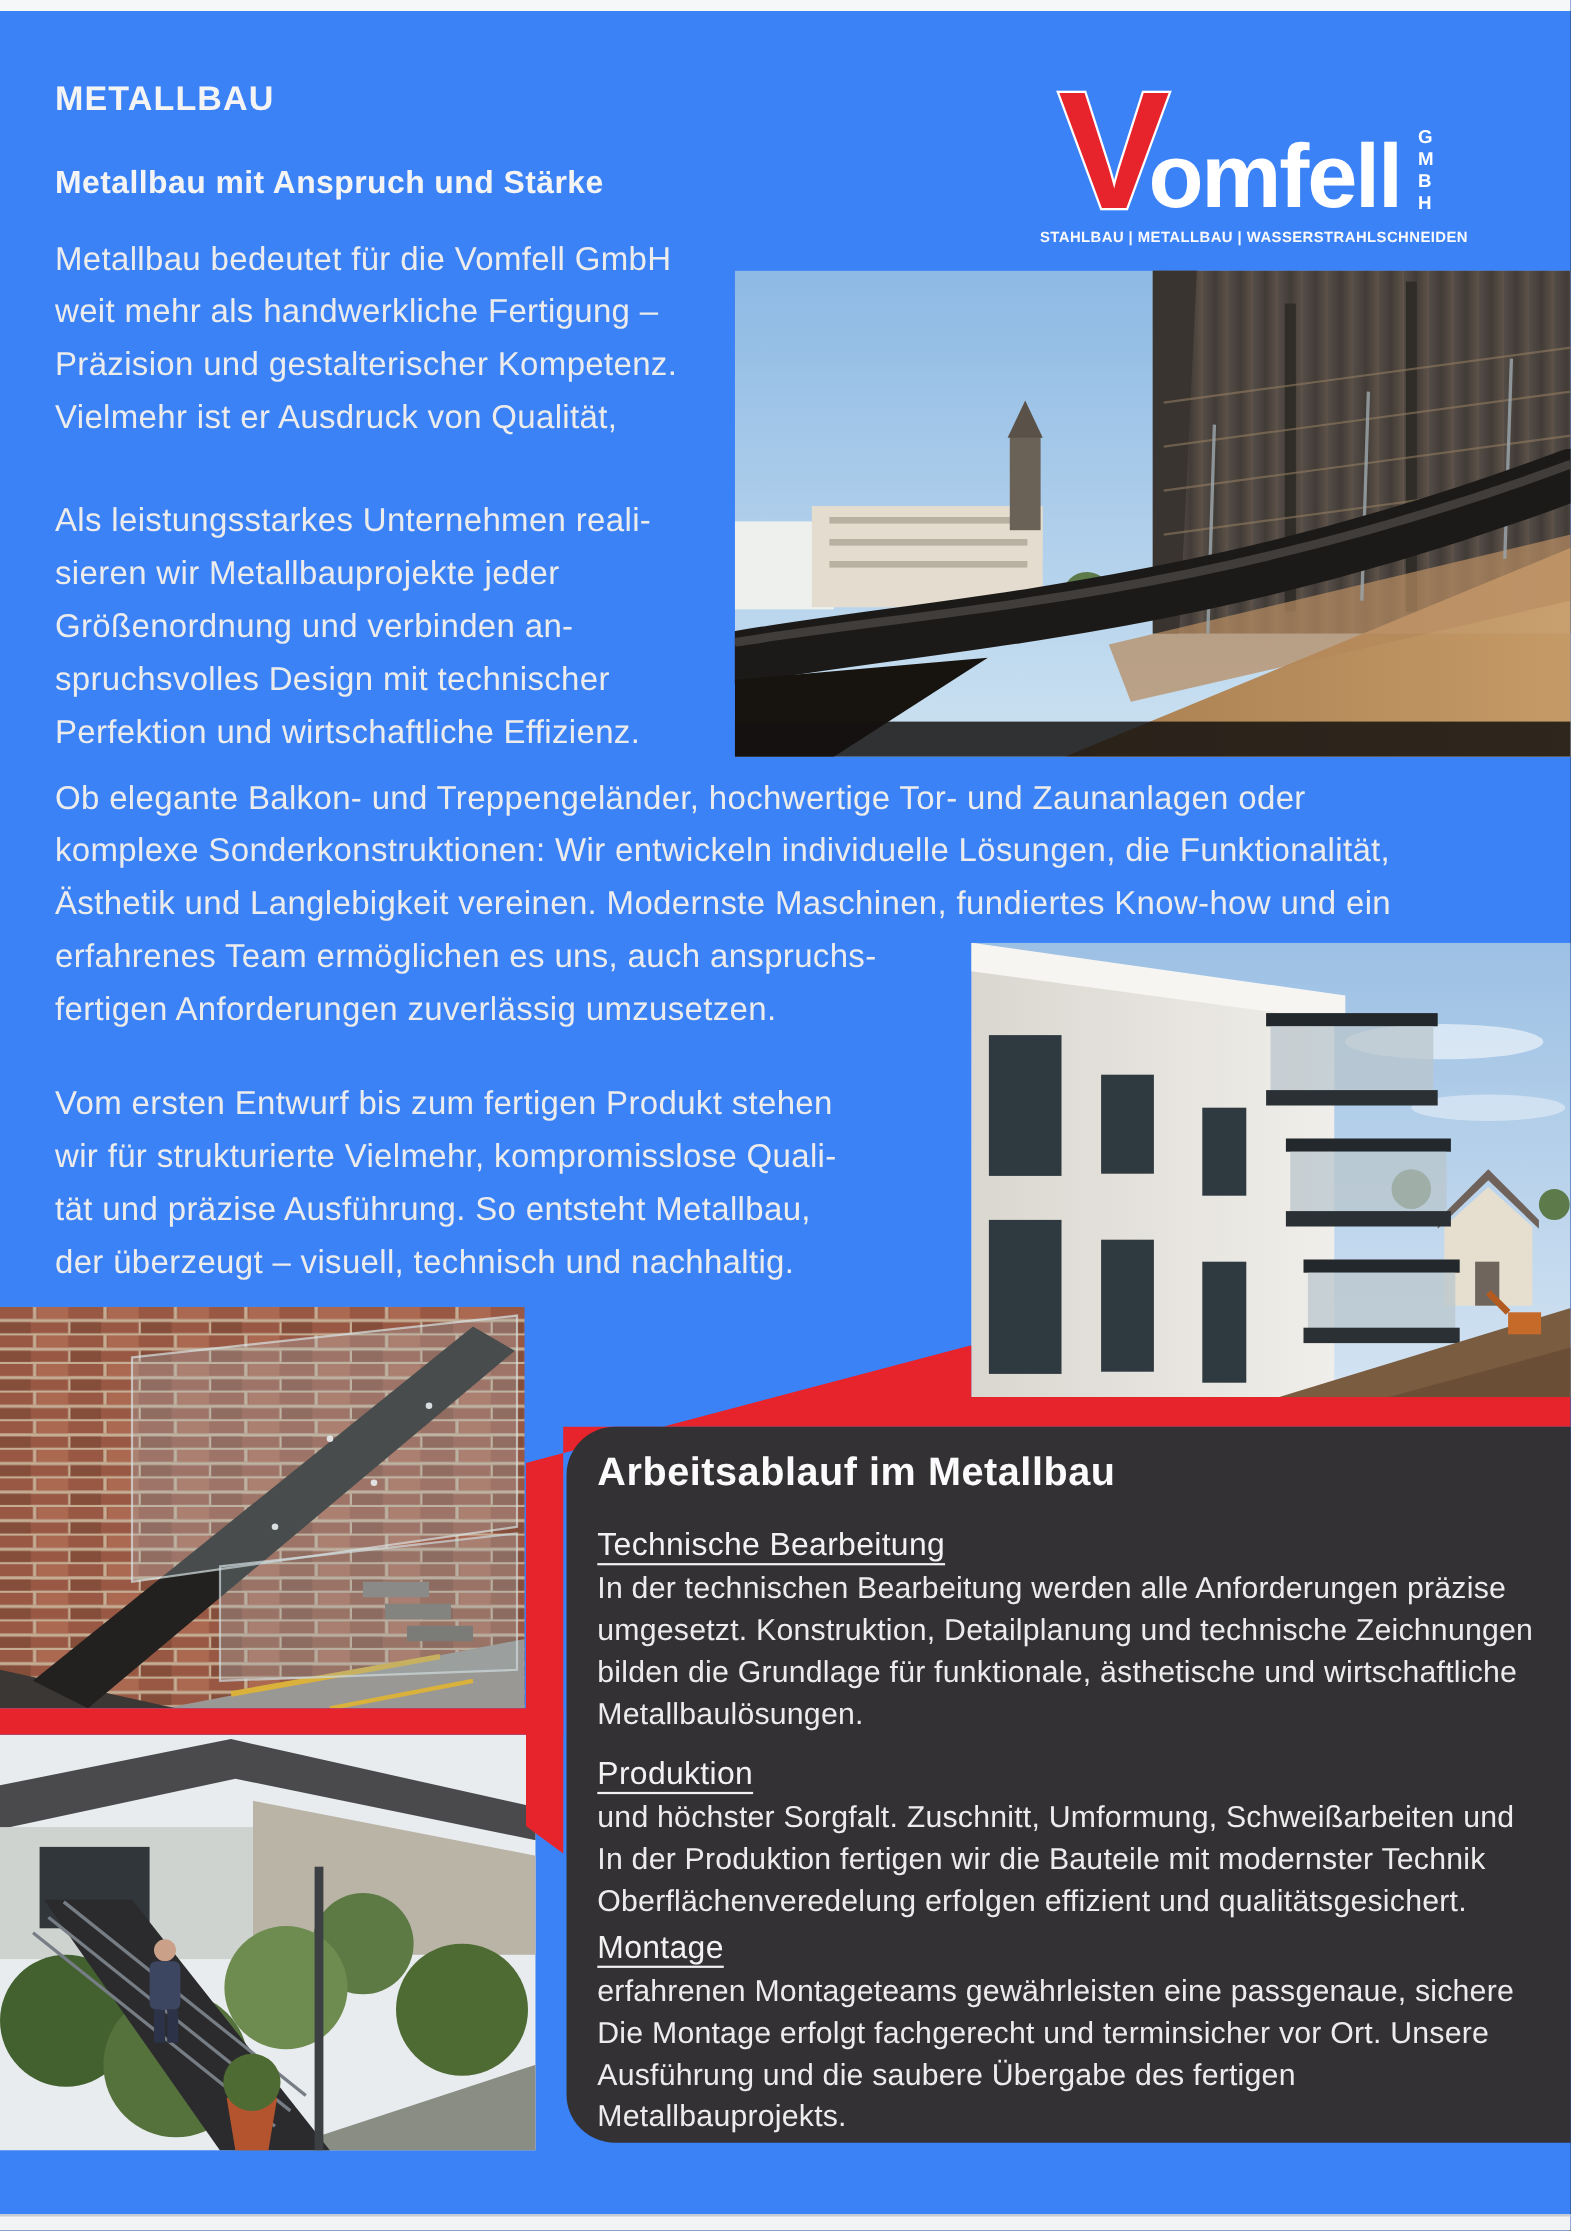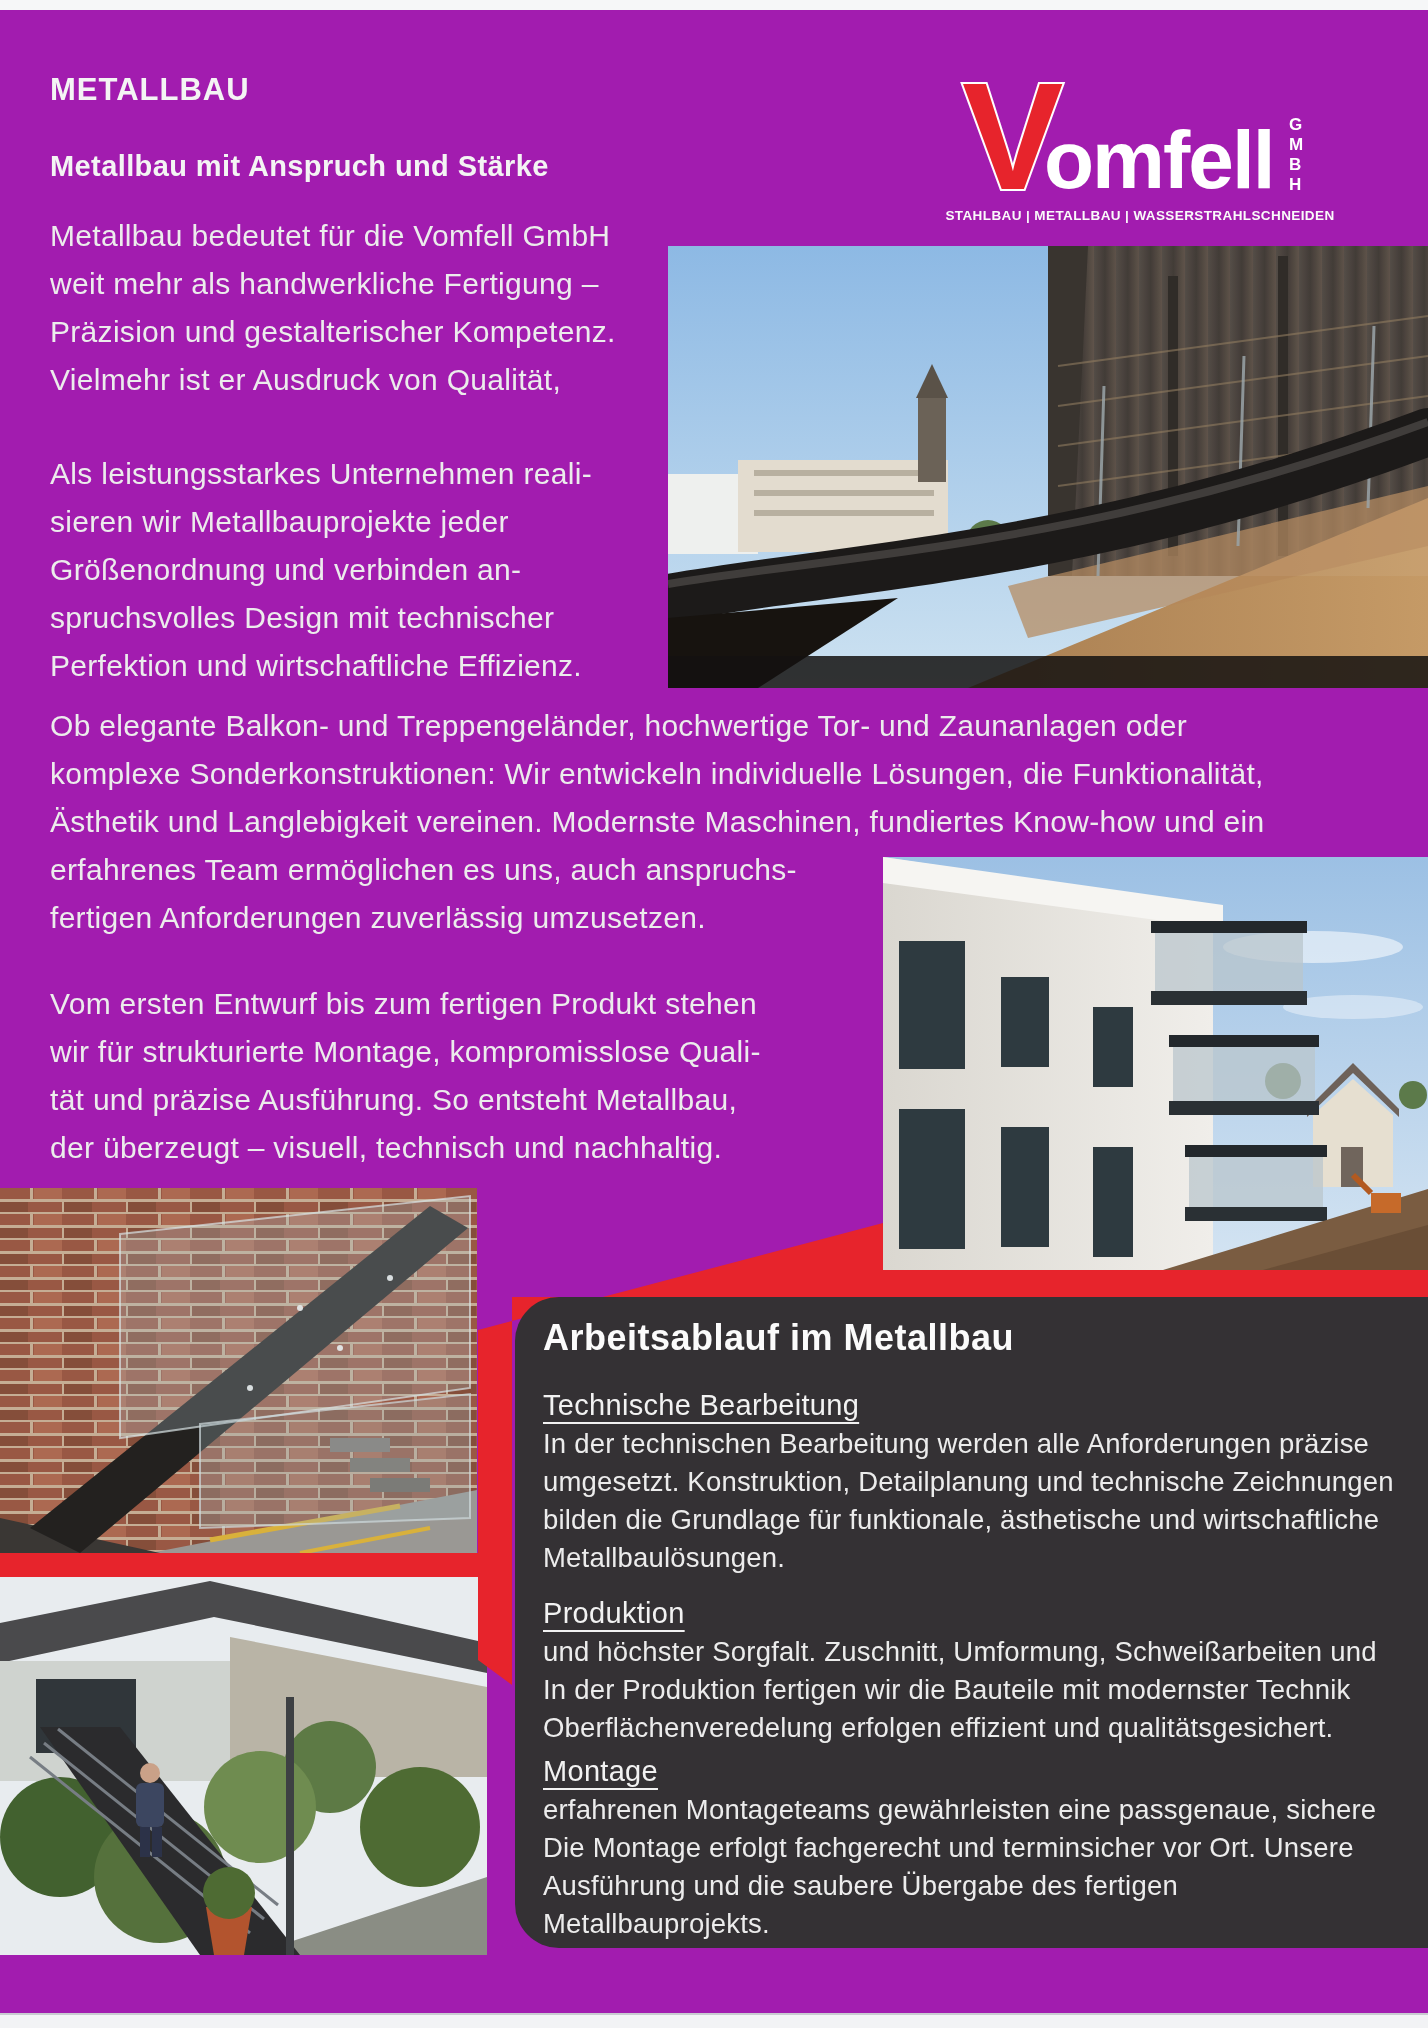--- a/index.html
+++ b/index.html
@@ -1,18 +1,18 @@
 <!DOCTYPE html>
 <html><head>
 <meta charset="utf-8">
 <style>
   html,body{margin:0;padding:0;background:#2a2a2a;}
   #page{
     position:relative;width:1428px;height:2028px;overflow:hidden;
-    background:#a21caf;
+    background:#3b82f6;
     font-family:"Liberation Sans", sans-serif;
     color:#ededed;
   }
   .abs{position:absolute;}
   
   #top-strip{left:0;top:0;width:1428px;height:10px;background:#f6f7f8;}
   #bottom-strip{left:0;top:2013px;width:1428px;height:15px;background:#f2f3f5;border-top:2px solid #c8cbd0;box-sizing:border-box;}
 
   
   #metallbau-title{left:50px;top:72px;font-size:31px;font-weight:700;letter-spacing:1px;color:#f4f4f4;}
@@ -77,21 +77,21 @@
     </div>
   <div class="abs copy" id="para-wide">
       <div class="ln">Ob elegante Balkon- und Treppengeländer, hochwertige Tor- und Zaunanlagen oder</div>
       <div class="ln">komplexe Sonderkonstruktionen: Wir entwickeln individuelle Lösungen, die Funktionalität,</div>
       <div class="ln">Ästhetik und Langlebigkeit vereinen. Modernste Maschinen, fundiertes Know-how und ein</div>
       <div class="ln">erfahrenes Team ermöglichen es uns, auch anspruchs-</div>
       <div class="ln">fertigen Anforderungen zuverlässig umzusetzen.</div>
     </div>
   <div class="abs copy" id="para-product">
       <div class="ln">Vom ersten Entwurf bis zum fertigen Produkt stehen</div>
-      <div class="ln">wir für strukturierte Montage, kompromisslose Quali-</div>
+      <div class="ln">wir für strukturierte Vielmehr, kompromisslose Quali-</div>
       <div class="ln">tät und präzise Ausführung. So entsteht Metallbau,</div>
       <div class="ln">der überzeugt – visuell, technisch und nachhaltig.</div>
     </div>
 
   <svg class="abs" id="logo" viewBox="0 0 420 155">
     <text x="22" y="141" font-family="Liberation Sans, sans-serif" font-size="152" font-weight="bold" fill="#e7242c" stroke="#ffffff" stroke-width="4" paint-order="stroke">V</text>
     <text x="104" y="140" font-family="Liberation Sans, sans-serif" font-size="82" font-weight="bold" letter-spacing="-2" fill="#ffffff">omfell</text>
     <g fill="#ffffff" font-family="Liberation Sans, sans-serif" font-size="17" font-weight="bold">
       <text x="349" y="82">G</text>
       <text x="349" y="102">M</text>

